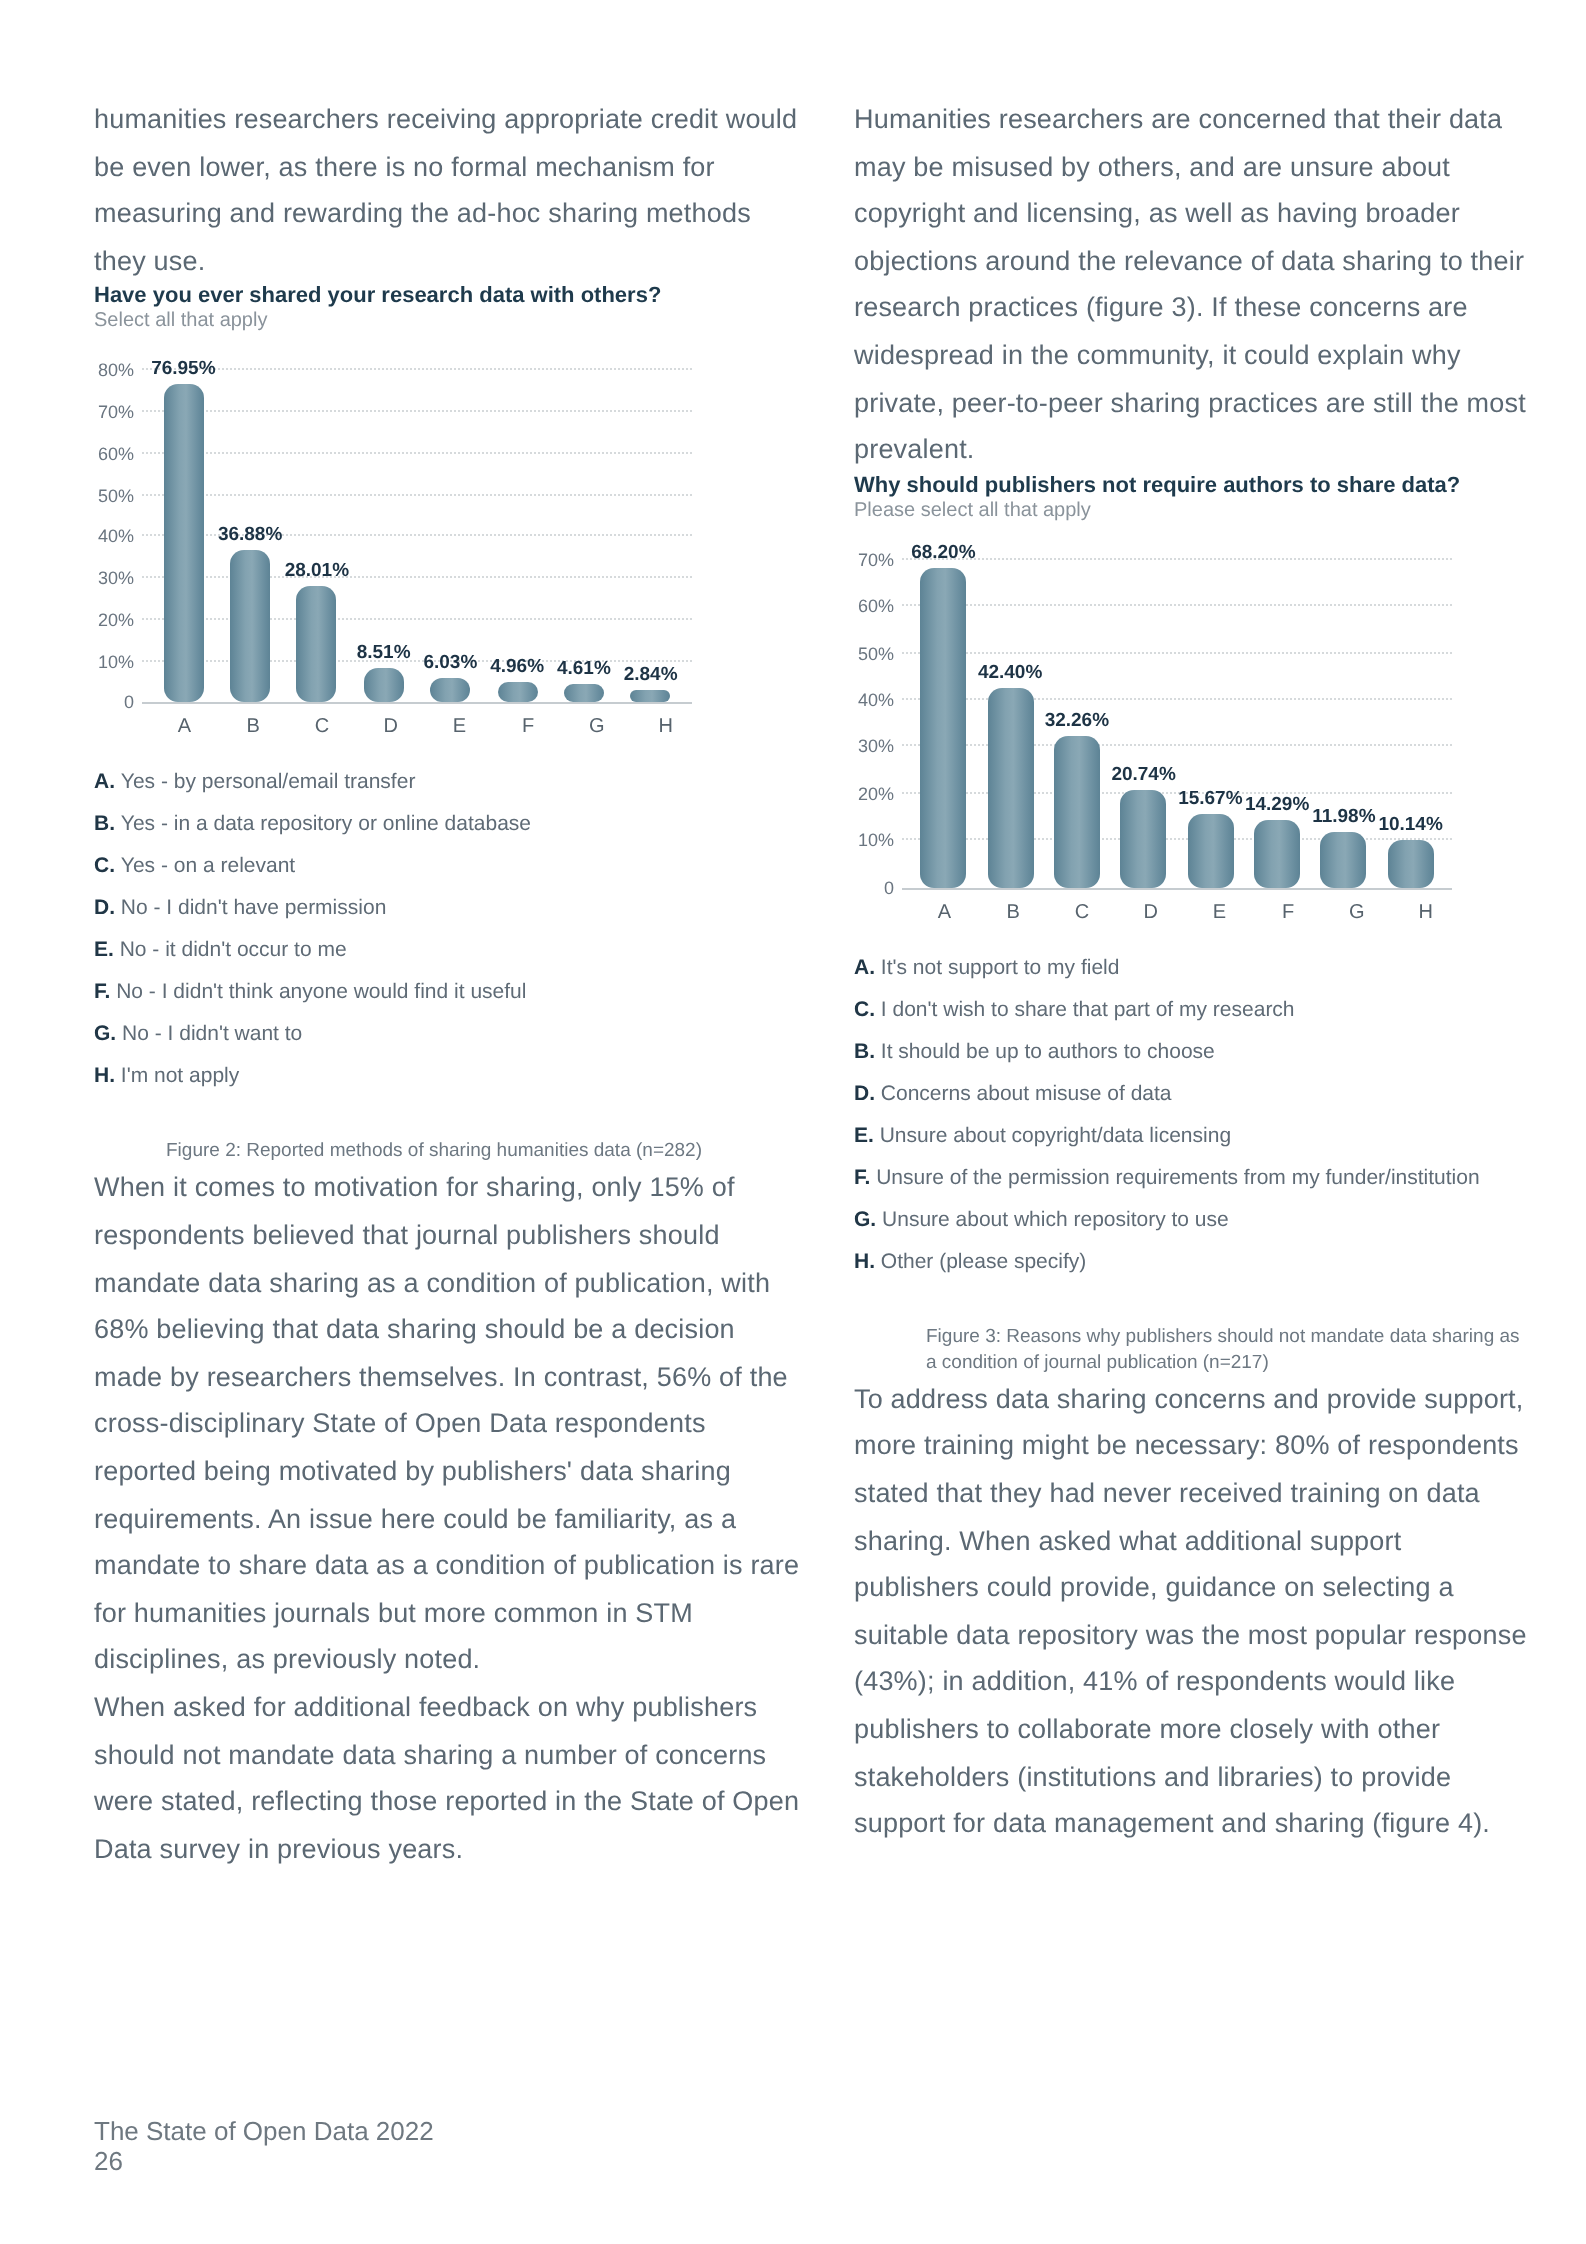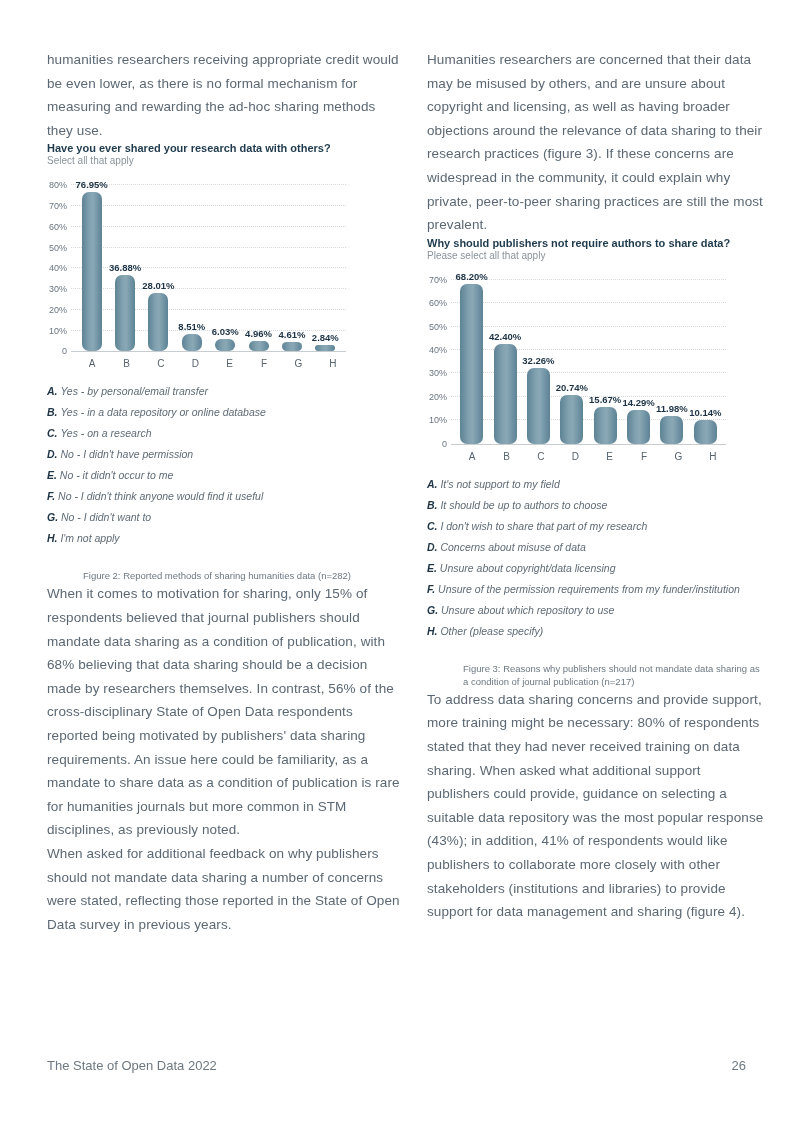--- a/index.html
+++ b/index.html
@@ -53,30 +53,30 @@
     background: linear-gradient(to right, #5d8395, #82a2b0 38%, #8aa8b5 55%, #6b8fa0 85%, #5d8395);
   }
   .chart[data-chart="0"] .bar { width: 20px; }
   .chart[data-chart="1"] .bar { width: 23px; }
   .xlabels {
     display: flex; justify-content: space-around; padding: 0 4px;
     margin-left: 24px; width: 275px; margin-top: 6px;
   }
   .xlabel { width: 12.5%; text-align: center; font-size: 10px; color: #57636d; }
 
-  .legend { margin-top: 16px; font-style: italic; }
+  .legend { margin-top: 16px; }
   .legend-item { font-size: 10.5px; color: #5f6b76; line-height: 13px; margin-bottom: 8px; }
   .legend-letter { font-weight: bold; color: #203646; }
 
   .caption { margin-top: 24px; font-size: 9.5px; line-height: 13px; color: #6d7882; padding-left: 36px; }
 
   .footer {
     position: absolute; left: 47px; right: 47px; top: 1058px;
     display: flex; justify-content: space-between;
-    font-size: 13px; color: #6e7880;
+    font-size: 13px; color: #6e7880; flex-direction: column;
   }
 </style>
 </head>
 <body>
 
 <div class="page">
   <div class="columns">
 
     <div class="col-left">
       <p class="body-text">humanities researchers receiving appropriate credit would be even lower, as there is no formal mechanism for measuring and rewarding the ad-hoc sharing methods they use.</p>
@@ -145,21 +145,21 @@
               <div class="xlabel">D</div>
               <div class="xlabel">E</div>
               <div class="xlabel">F</div>
               <div class="xlabel">G</div>
               <div class="xlabel">H</div>
             </div>
           </div>
         <div class="legend">
             <div class="legend-item"><span class="legend-letter">A. </span><span>Yes - by personal/email transfer</span></div>
             <div class="legend-item"><span class="legend-letter">B. </span><span>Yes - in a data repository or online database</span></div>
-            <div class="legend-item"><span class="legend-letter">C. </span><span>Yes - on a research</span></div>
+            <div class="legend-item"><span class="legend-letter">C. </span><span>Yes - on a relevant</span></div>
             <div class="legend-item"><span class="legend-letter">D. </span><span>No - I didn't have permission</span></div>
             <div class="legend-item"><span class="legend-letter">E. </span><span>No - it didn't occur to me</span></div>
             <div class="legend-item"><span class="legend-letter">F. </span><span>No - I didn't think anyone would find it useful</span></div>
             <div class="legend-item"><span class="legend-letter">G. </span><span>No - I didn't want to</span></div>
             <div class="legend-item"><span class="legend-letter">H. </span><span>I'm not apply</span></div>
           </div>
         <div class="caption">Figure 2: Reported methods of sharing humanities data (n=282)</div>
       </section>
 
       <p class="body-text mt30">When it comes to motivation for sharing, only 15% of respondents believed that journal publishers should mandate data sharing as a condition of publication, with 68% believing that data sharing should be a decision made by researchers themselves. In contrast, 56% of the cross-disciplinary State of Open Data respondents reported being motivated by publishers' data sharing requirements. An issue here could be familiarity, as a mandate to share data as a condition of publication is rare for humanities journals but more common in STM disciplines, as previously noted.</p>
@@ -230,22 +230,22 @@
               <div class="xlabel">C</div>
               <div class="xlabel">D</div>
               <div class="xlabel">E</div>
               <div class="xlabel">F</div>
               <div class="xlabel">G</div>
               <div class="xlabel">H</div>
             </div>
           </div>
         <div class="legend">
             <div class="legend-item"><span class="legend-letter">A. </span><span>It's not support to my field</span></div>
+            <div class="legend-item"><span class="legend-letter">C. </span><span>I don't wish to share that part of my research</span></div>
             <div class="legend-item"><span class="legend-letter">B. </span><span>It should be up to authors to choose</span></div>
-            <div class="legend-item"><span class="legend-letter">C. </span><span>I don't wish to share that part of my research</span></div>
             <div class="legend-item"><span class="legend-letter">D. </span><span>Concerns about misuse of data</span></div>
             <div class="legend-item"><span class="legend-letter">E. </span><span>Unsure about copyright/data licensing</span></div>
             <div class="legend-item"><span class="legend-letter">F. </span><span>Unsure of the permission requirements from my funder/institution</span></div>
             <div class="legend-item"><span class="legend-letter">G. </span><span>Unsure about which repository to use</span></div>
             <div class="legend-item"><span class="legend-letter">H. </span><span>Other (please specify)</span></div>
           </div>
         <div class="caption">Figure 3: Reasons why publishers should not mandate data sharing as a condition of journal publication (n=217)</div>
       </section>
 
       <p class="body-text mt28">To address data sharing concerns and provide support, more training might be necessary: 80% of respondents stated that they had never received training on data sharing. When asked what additional support publishers could provide, guidance on selecting a suitable data repository was the most popular response (43%); in addition, 41% of respondents would like publishers to collaborate more closely with other stakeholders (institutions and libraries) to provide support for data management and sharing (figure 4).</p>

